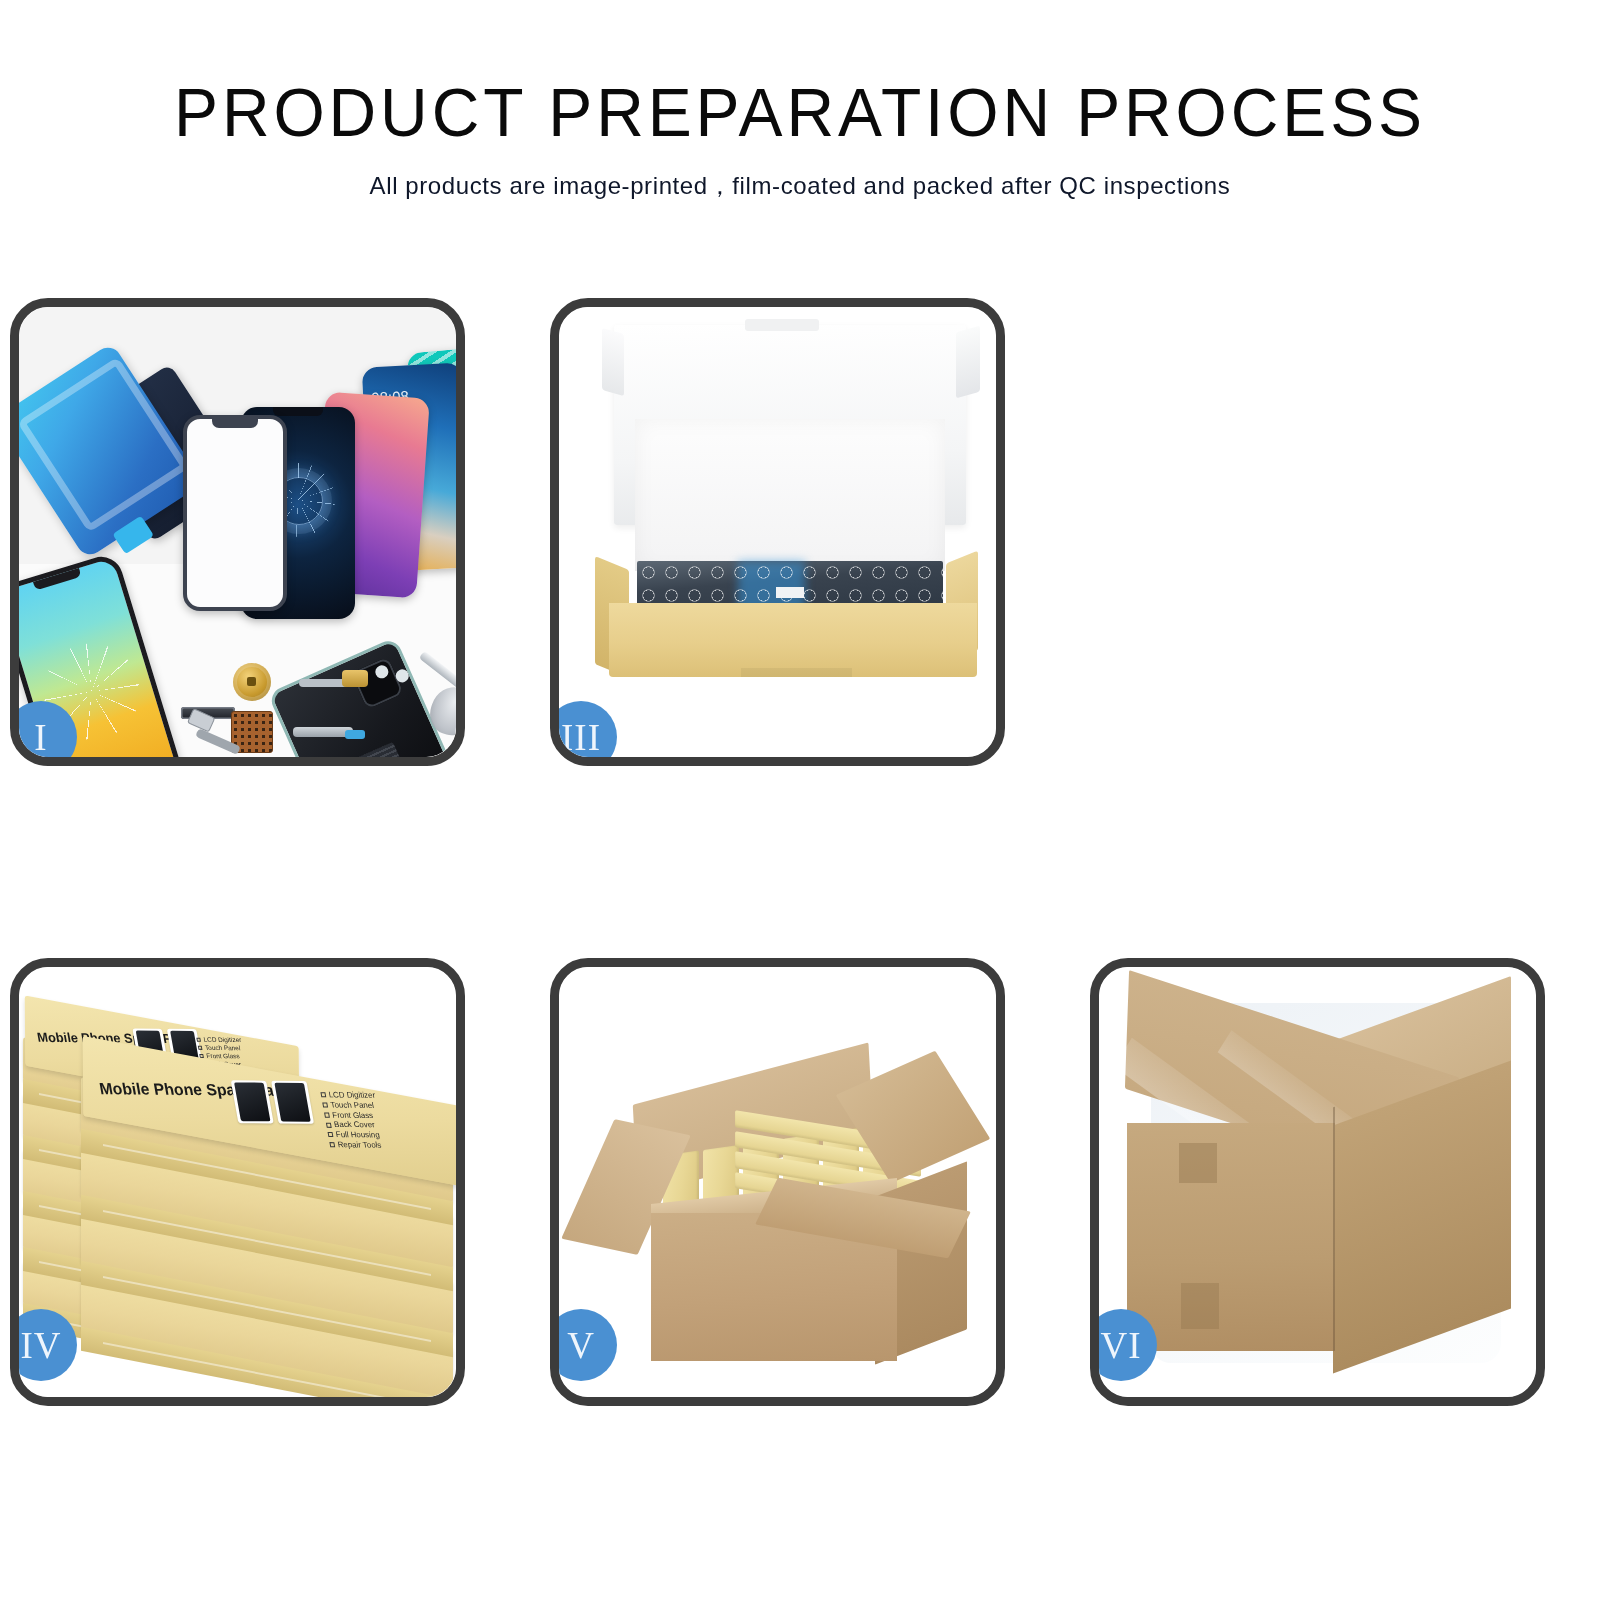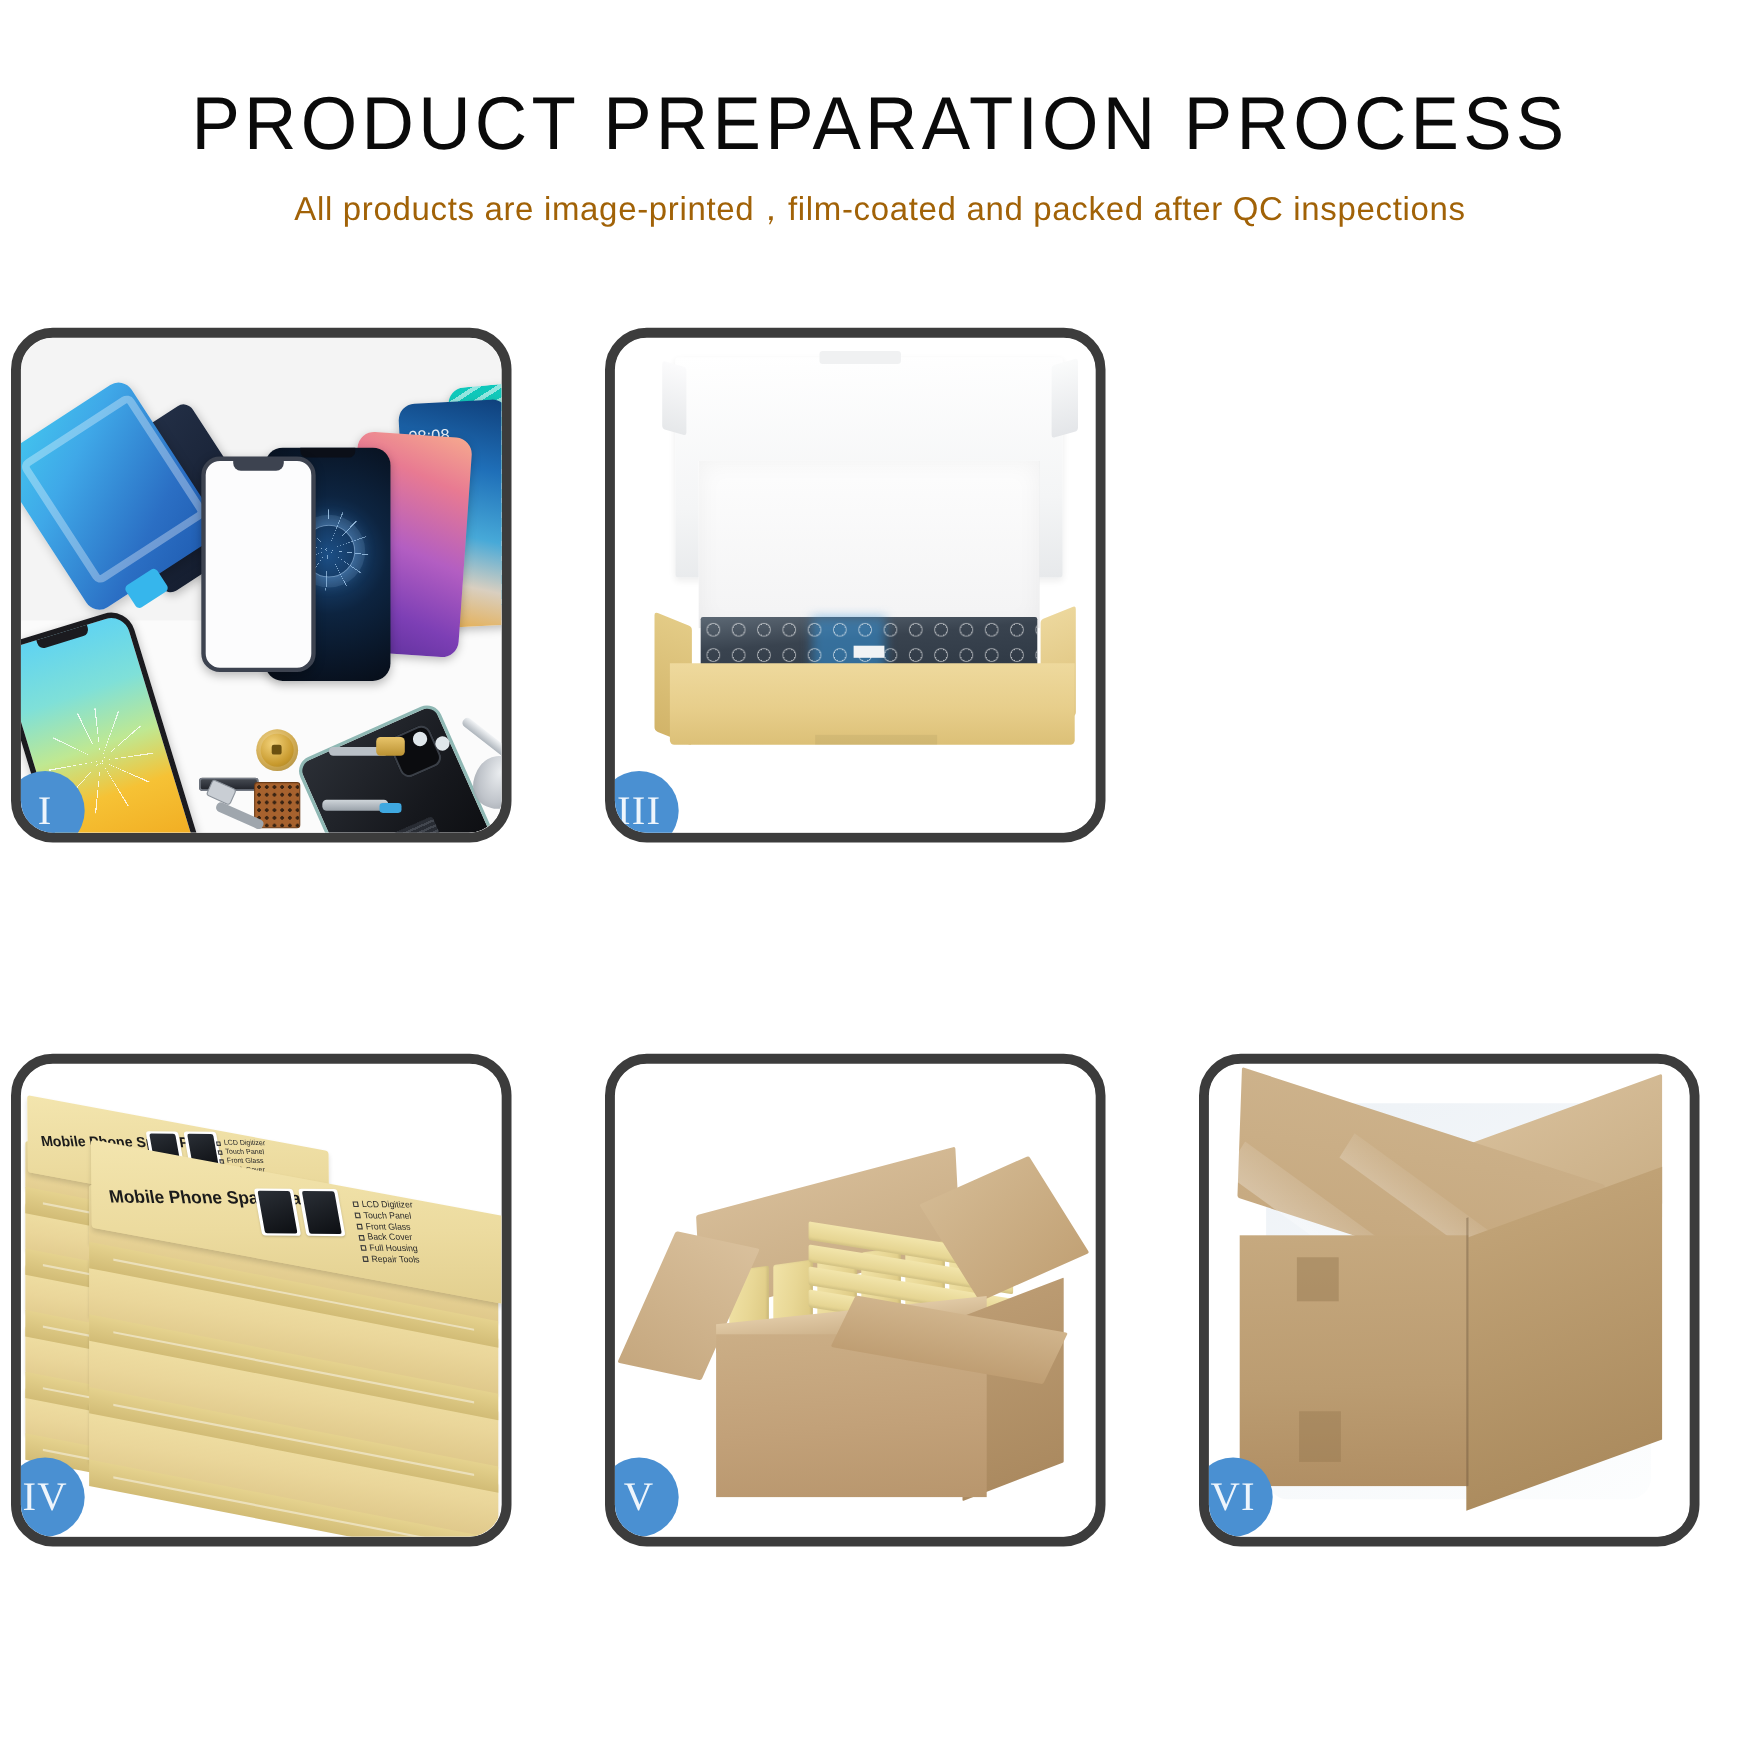--- a/index.html
+++ b/index.html
@@ -22,24 +22,24 @@
     font-weight: 400;
     letter-spacing: 4px;
     color: #0a0a0a;
     line-height: 1.0;
     transform: scaleX(0.97);
     white-space: nowrap;
   }
 
   #page-subtitle {
     margin-top: 24px;
-    font-size: 30px;
+    font-size: 24px;
     font-weight: 400;
     letter-spacing: 0.6px;
-    color: #a16207;
+    color: #0f172a;
     white-space: nowrap;
   }
 
   
   #steps-grid {
     position: absolute;
     top: 290px;
     left: 0;
     width: 1600px;
     height: 1250px;
@@ -85,21 +85,21 @@
     background: #4a90d2;
     color: #eef5fc;
     display: flex;
     align-items: center;
     justify-content: center;
     font-family: "Liberation Serif", serif;
     font-size: 37px;
     letter-spacing: 1px;
     z-index: 40;
   }
-  .cell-r2 .step-badge { bottom: 0; }
+  .cell-r2 .step-badge { bottom: 16px; }
 
   
   .p1-bg { position: absolute; inset: 0; background: #f4f4f4; }
   .p1-bg::after {
     content: ""; position: absolute; left: 0; right: 0; top: 57%;
     height: 43%; background: #fbfbfb;
   }
 
   .phone {
     position: absolute; border-radius: 13px;

